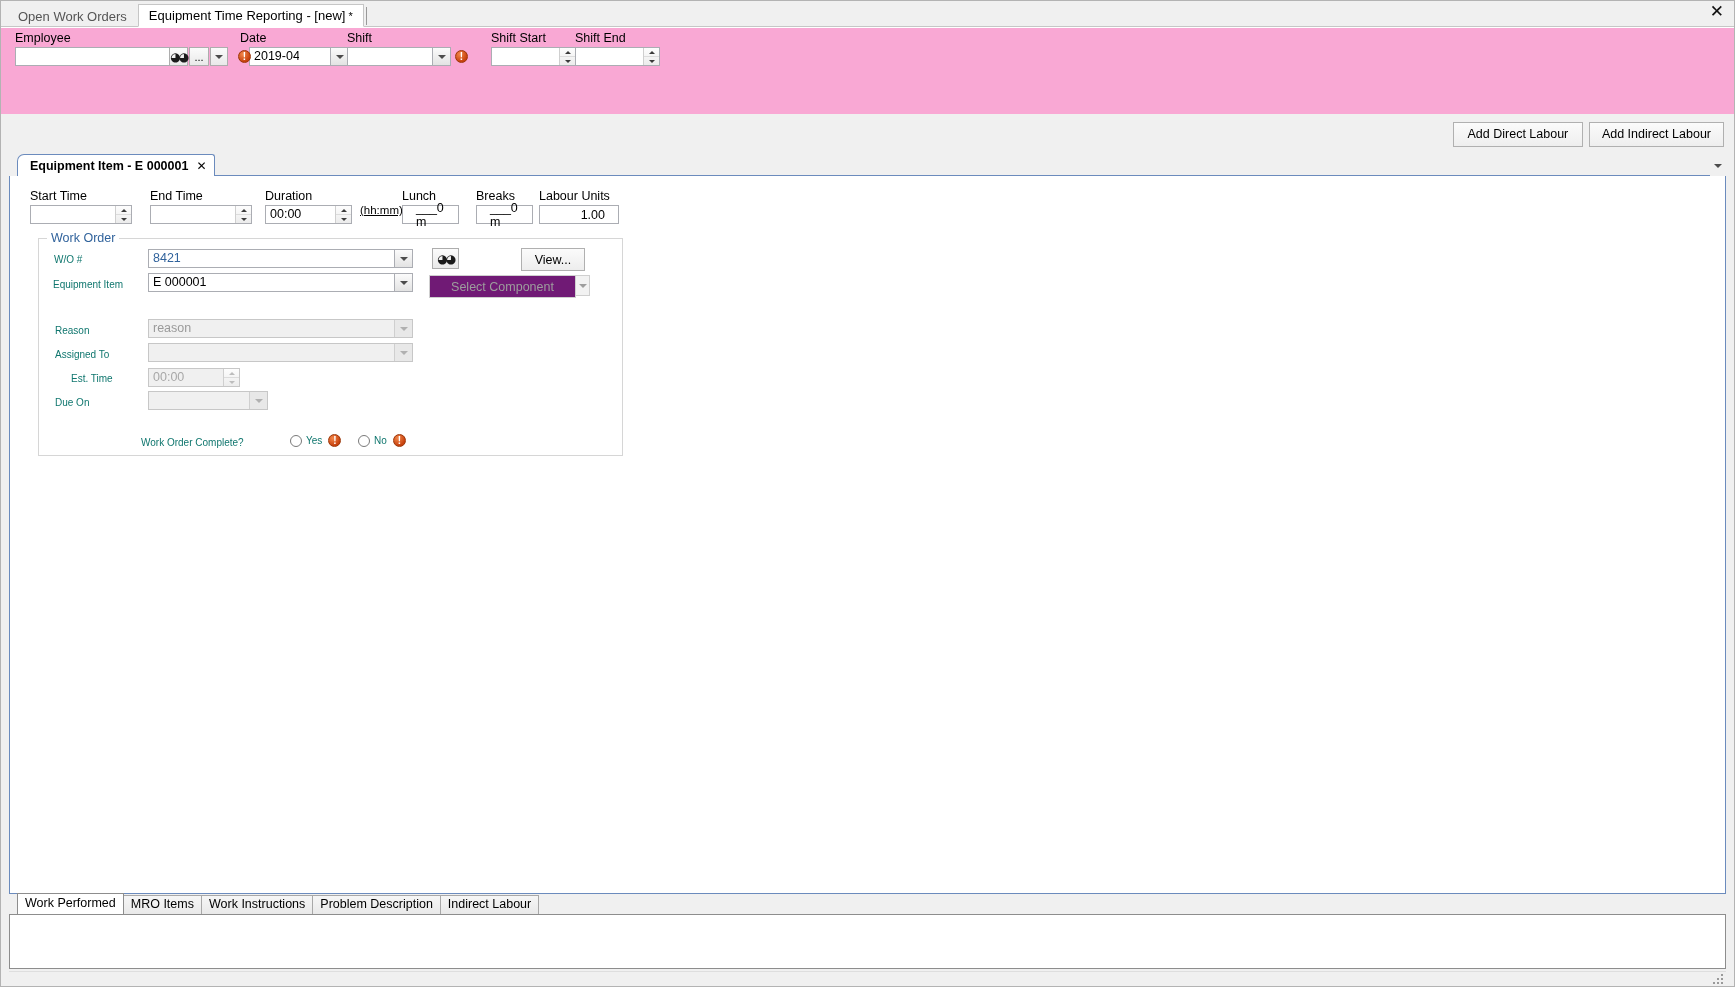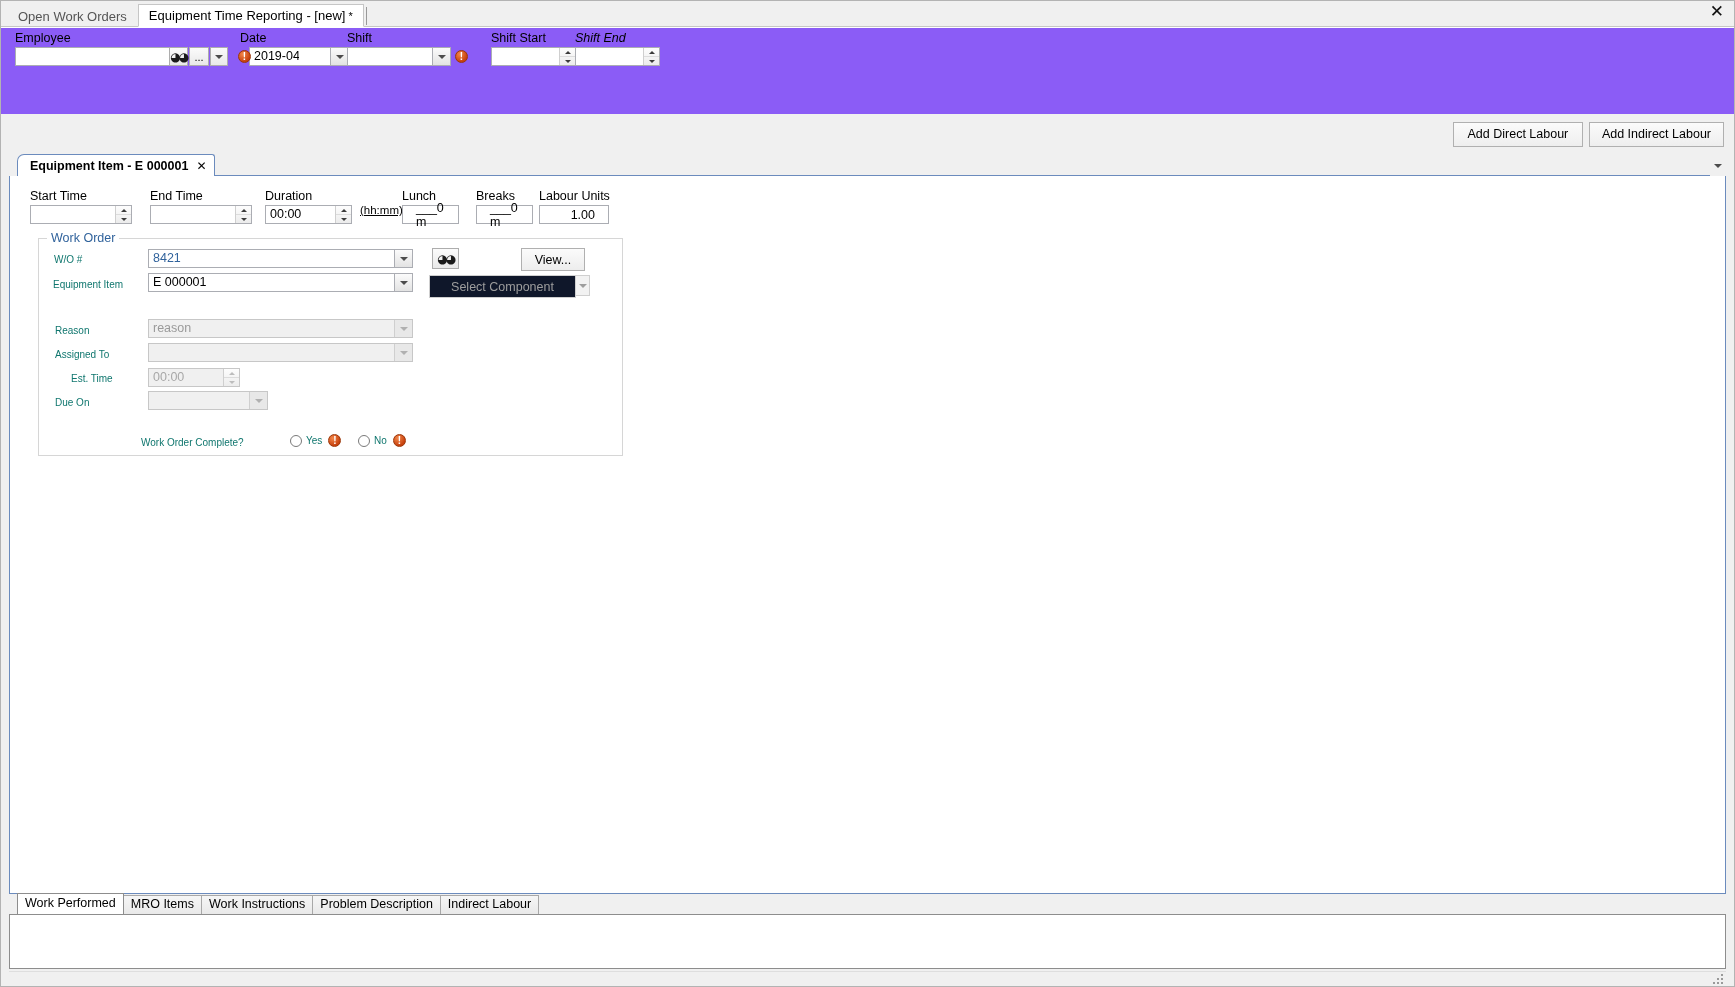--- a/index.html
+++ b/index.html
@@ -83,21 +83,21 @@
     position: absolute;
     left: 0; right: 0; bottom: 0;
     height: 1px;
     background: #c6c6c6;
   }
 
   
   .header-form {
     position: relative;
     height: 86px;
-    background: #8b5cf6;
+    background: #f9a8d4;
     flex: 0 0 auto;
     border-top: 1px solid #fff;
   }
   .fieldgroup { position: absolute; }
   .flabel {
     font-size: 12.5px;
     color: #000;
     display: block;
     margin-bottom: 2px;
     white-space: nowrap;
@@ -363,21 +363,21 @@
     background: linear-gradient(#fbfbfb,#ededed);
     font-size: 12.5px;
     display: inline-flex;
     align-items: center;
     justify-content: center;
     cursor: pointer;
   }
   .flatbtn.disabled {
     color: #9d9d9d;
     border-color: #cfcfcf;
-    background: #0f172a;
+    background: #701a75;
   }
   .split-arrow {
     width: 14px;
     border: 1px solid #cfcfcf;
     border-left: none;
     background: #f2f2f2;
     display: inline-flex;
     align-items: center;
     justify-content: center;
     height: 21px;
@@ -522,21 +522,21 @@
               </div>
             <div>
                 <i class="down-tri"></i>
               </div>
           </span>
         </div>
         <div class="err" style="margin-left:4px;">!</div>
       </div>
     </div>
 
-    <div class="fieldgroup" style="left:574px; top:3px;font-style:italic;">
+    <div class="fieldgroup" style="left:574px; top:3px;">
       <span class="flabel">Shift End</span>
       <div class="row">
         <div class="spin" style="width:85px;">
           <span class="val"></span>
           <span class="btns">
             <div>
                 <i class="up-tri"></i>
               </div>
             <div>
                 <i class="down-tri"></i>
@@ -624,21 +624,21 @@
 
       <div class="abs" style="left:466px; top:13px;">
         <span class="flabel">Breaks</span>
         <div class="txt" style="width:57px; display:flex; align-items:center; justify-content:flex-end;">
           <span>___0 m</span>
         </div>
       </div>
 
       <div class="abs" style="left:529px; top:13px;">
         <span class="flabel">Labour Units</span>
-        <div class="txt" style="width:70px; display:flex; align-items:center; justify-content:flex-end;">
+        <div class="txt" style="width:80px; display:flex; align-items:center; justify-content:flex-end;">
           <span>1.00</span>
         </div>
       </div>
 
       <div class="groupbox" style="left:28px; top:62px; width:585px; height:218px;">
         <div class="gb-title">Work Order</div>
 
         <div class="abs" style="left:15px; top:13px;"><span class="gb-label">W/O #</span></div>
         <div class="abs combo" style="left:109px; top:10px; width:265px;">
           <span class="val blue">8421</span>

